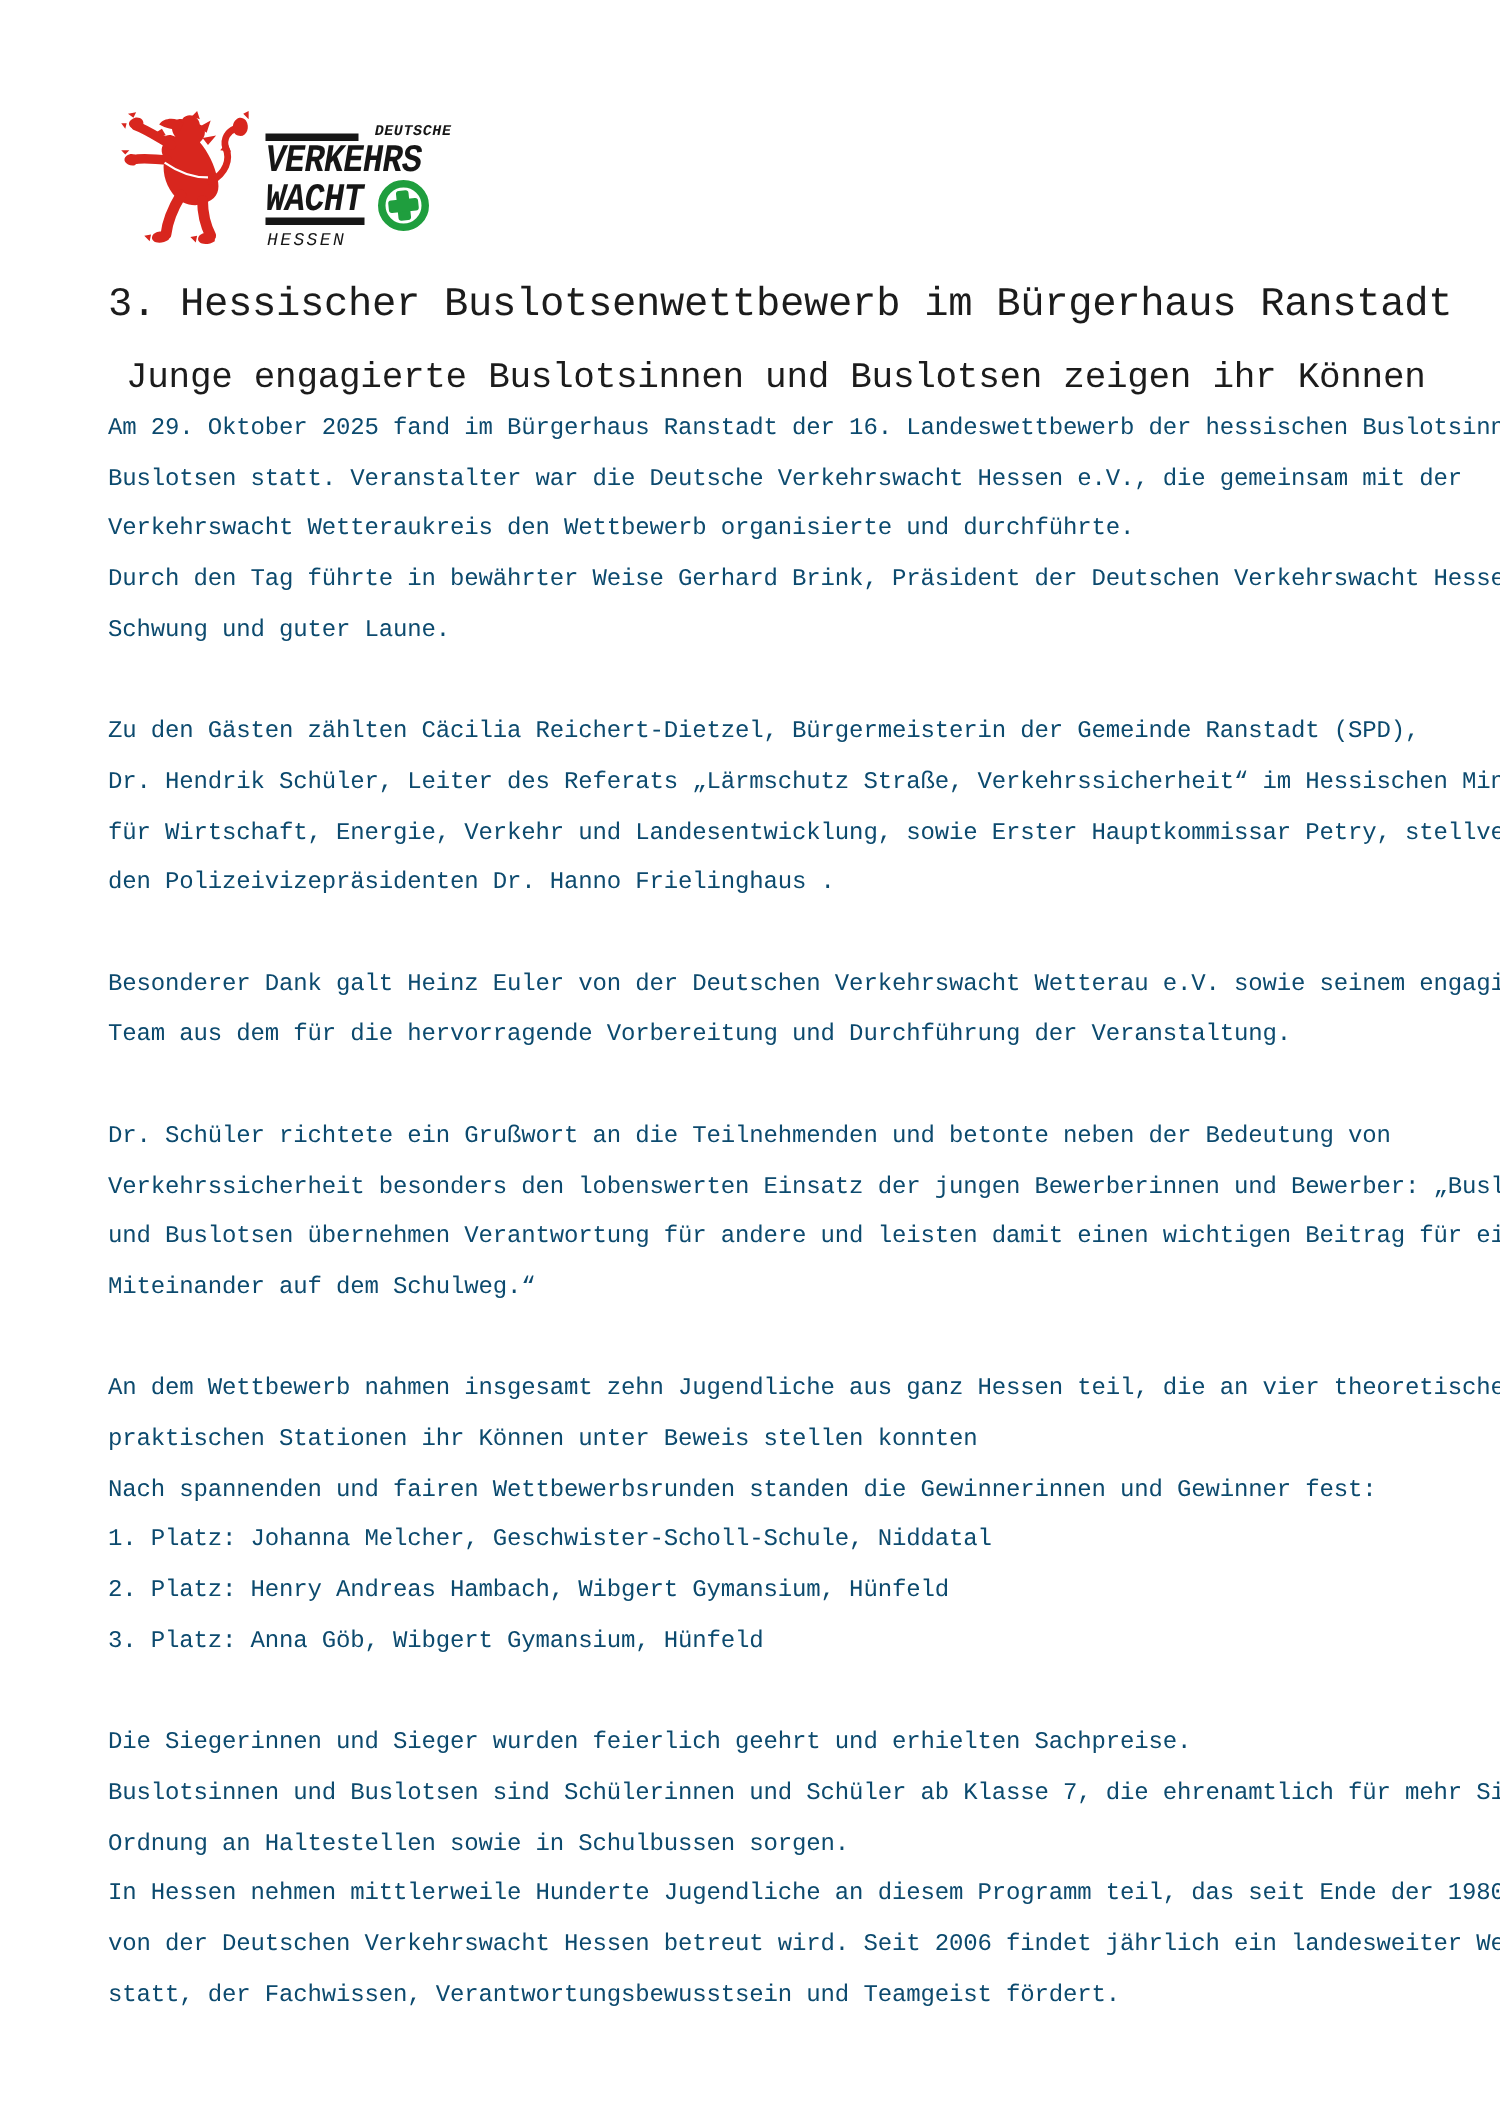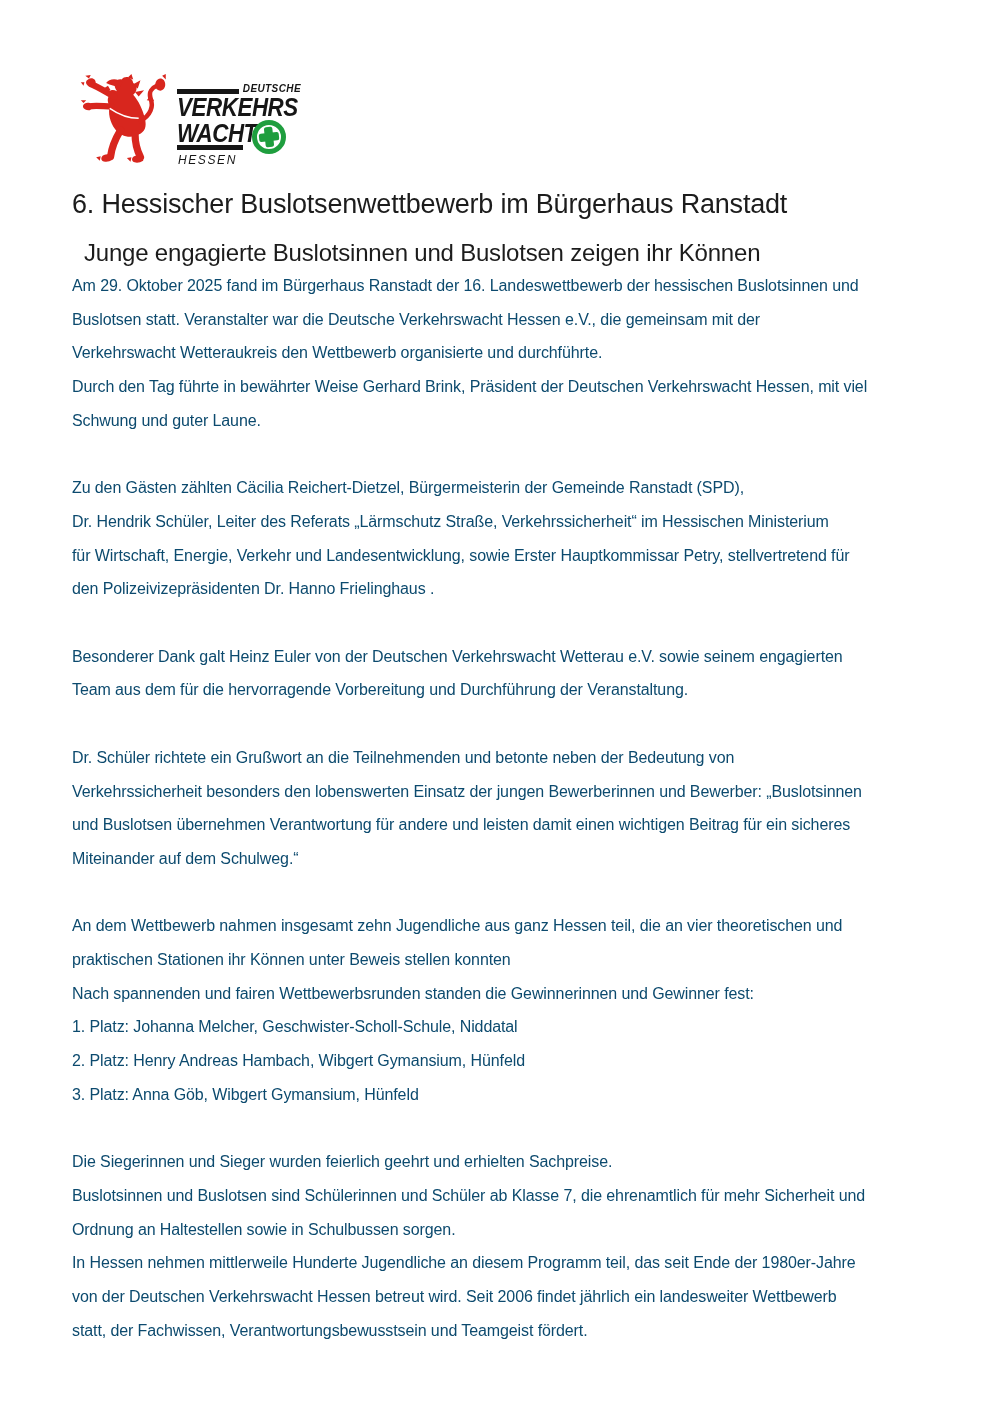--- a/index.html
+++ b/index.html
@@ -1,21 +1,21 @@
 <!DOCTYPE html>
 <html><head>
 <meta charset="utf-8">
 <style>
   html,body{margin:0;padding:0;background:#e9e9e9;}
   .page{
     position:relative;
     width:1000px;height:1414px;
     margin:0 auto;
     background:#ffffff;
-    font-family:Liberation Sans, sans-serif;
+    font-family:Liberation Mono, monospace;
     color:#1d1d1d;
     overflow:hidden;
   }
 
   
   .logo{position:absolute;left:80px;top:74px;display:flex;align-items:flex-start;}
   .lion-svg{width:92px;height:94px;display:block;}
   .wordmark{position:relative;width:126px;height:92px;margin-left:5px;margin-top:8px;color:#161616;}
   .wm-bar{position:absolute;background:#161616;height:5px;}
   .wm-bar-top{left:0;top:7px;width:62px;}
@@ -96,21 +96,21 @@
         <g transform="rotate(-6 18 18)">
           <rect x="13.8" y="8" width="8.4" height="20" rx="2" fill="#1f9e3e"></rect>
           <rect x="8" y="13.8" width="20" height="8.4" rx="2" fill="#1f9e3e"></rect>
         </g>
       </svg>
       <span class="wm-bar wm-bar-bottom"></span>
       <span class="wm-hessen">HESSEN</span>
     </div>
   </header>
 
-  <h1 class="title">6. Hessischer Buslotsenwettbewerb im Bürgerhaus Ranstadt</h1>
+  <h1 class="title">3. Hessischer Buslotsenwettbewerb im Bürgerhaus Ranstadt</h1>
   <h2 class="subtitle">Junge engagierte Buslotsinnen und Buslotsen zeigen ihr Können</h2>
 
   <main class="article">
     <p>Am 29. Oktober 2025 fand im Bürgerhaus Ranstadt der 16. Landeswettbewerb der hessischen Buslotsinnen und
 Buslotsen statt. Veranstalter war die Deutsche Verkehrswacht Hessen e.V., die gemeinsam mit der
 Verkehrswacht Wetteraukreis den Wettbewerb organisierte und durchführte.
 Durch den Tag führte in bewährter Weise Gerhard Brink, Präsident der Deutschen Verkehrswacht Hessen, mit viel
 Schwung und guter Laune.</p>
     <p>Zu den Gästen zählten Cäcilia Reichert-Dietzel, Bürgermeisterin der Gemeinde Ranstadt (SPD),
 Dr. Hendrik Schüler, Leiter des Referats „Lärmschutz Straße, Verkehrssicherheit“ im Hessischen Ministerium

